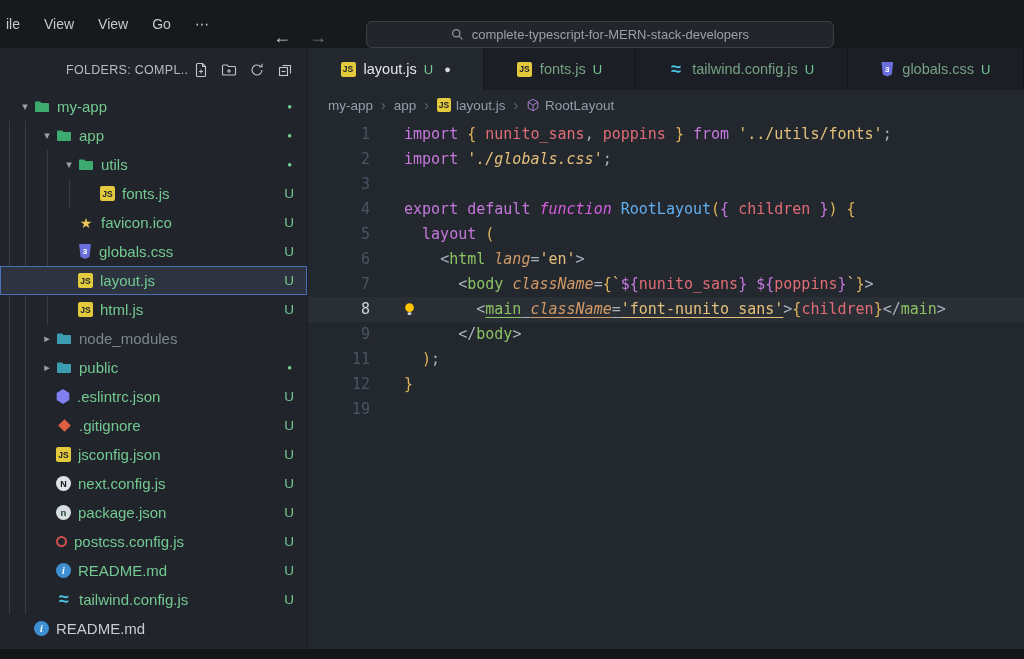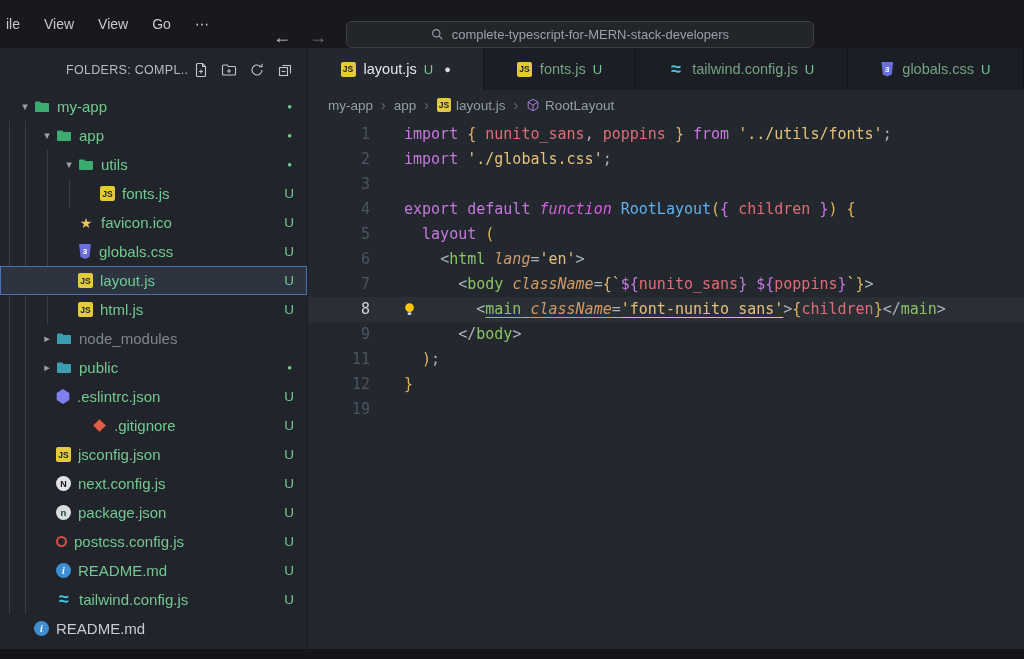--- a/index.html
+++ b/index.html
@@ -6,21 +6,21 @@
   body { background:#000; font-family:"Liberation Sans", sans-serif; }
   .window { width:1024px; height:659px; overflow:hidden; display:flex; flex-direction:column; background:#23272e; position:relative; }
 
   
   .topbar { height:48px; flex:none; background:#17191d; display:flex; align-items:flex-end; }
   .menus { display:flex; margin-left:-6px; }
   .menu { padding:0 12px; font-size:14px; color:#c6c9ce; line-height:48px; cursor:default; white-space:nowrap; }
   .nav-arrow { font-size:18px; color:#c9ccd1; margin:0 9px; }
   .nav-arrow.first { margin-left:52px; }
   .nav-arrow.dim { color:#6d7278; }
-  .searchbox { flex:0 0 468px; height:27px; margin-left:10px; border:1px solid #3c4047; background:#22252a; border-radius:6px; display:flex; align-items:center; justify-content:center; gap:8px; color:#9aa0a8; font-size:13px; overflow:hidden; white-space:nowrap; }
+  .searchbox { flex:0 0 468px; height:27px; margin-left:30px; border:1px solid #3c4047; background:#22252a; border-radius:6px; display:flex; align-items:center; justify-content:center; gap:8px; color:#9aa0a8; font-size:13px; overflow:hidden; white-space:nowrap; }
 
   
   .main { flex:1; display:flex; min-height:0; }
   .sidebar { width:308px; flex:none; background:#21252b; display:flex; flex-direction:column; border-right:1px solid #1a1d22; }
   .sidebar-header { height:44px; flex:none; display:flex; align-items:center; padding:0 10px 0 18px; }
   .sidebar-header .hdr-label { font-size:12.5px; color:#b6bcc6; letter-spacing:.3px; flex:1; white-space:nowrap; overflow:hidden;margin-left:48px; }
   .hdr-actions { display:flex; gap:4px; }
   .hdr-btn { width:24px; height:24px; display:flex; align-items:center; justify-content:center; border-radius:4px; }
   .hdr-btn svg { stroke:#c2c7cf; fill:none; stroke-width:1.1; }
 
@@ -212,21 +212,21 @@
             </svg>
             <span class="tree-label">public</span>
             <span class="badge-dot">●</span>
           </div>
           <div class="tree-row" style="padding-left: 38px;">
             <span class="chev"></span>
             <span class="fi fi-eslint"></span>
             <span class="tree-label">.eslintrc.json</span>
             <span class="badge-u">U</span>
           </div>
-          <div class="tree-row" style="padding-left: 52px; margin-left: 21px;">
+          <div class="tree-row" style="padding-left: 38px;">
             <span class="chev"></span>
             <span class="fi fi-git"></span>
             <span class="tree-label">.gitignore</span>
             <span class="badge-u">U</span>
           </div>
           <div class="tree-row" style="padding-left: 38px;">
             <span class="chev"></span>
             <span class="fi fi-js">JS</span>
             <span class="tree-label">jsconfig.json</span>
             <span class="badge-u">U</span>
@@ -311,21 +311,21 @@
           <span class="crumb-sep">›</span>
           <span class="crumb">
             <svg class="fi" viewBox="0 0 16 16" width="15" height="15">
               <path d="M8 1.5l5.5 3v7l-5.5 3-5.5-3v-7zM8 8.3v6.2M2.5 4.5L8 8.3l5.5-3.8" fill="none" stroke="#b180d7" stroke-width="1.1"></path>
             </svg>
             <span>RootLayout</span>
           </span>
         </div>
       <div class="code-area">
           <div class="code-line"><span class="ln">1</span><span style="color: rgb(198, 120, 221);">import</span><span style="color: rgb(171, 178, 191);"> </span><span style="color: rgb(223, 180, 92);">{</span><span style="color: rgb(171, 178, 191);"> </span><span style="color: rgb(224, 108, 117);">nunito_sans</span><span style="color: rgb(171, 178, 191);">,</span><span style="color: rgb(171, 178, 191);"> </span><span style="color: rgb(224, 108, 117);">poppins</span><span style="color: rgb(171, 178, 191);"> </span><span style="color: rgb(223, 180, 92);">}</span><span style="color: rgb(171, 178, 191);"> </span><span style="color: rgb(198, 120, 221);">from</span><span style="color: rgb(171, 178, 191);"> </span><span style="color: rgb(229, 192, 123);">'../utils/fonts'</span><span style="color: rgb(171, 178, 191);">;</span></div>
-          <div class="code-line"><span class="ln">2</span><span style="color: rgb(198, 120, 221);">import</span><span style="color: rgb(171, 178, 191);"> </span><span style="color: rgb(229, 192, 123);">'./globals.css'</span><span style="color: rgb(171, 178, 191);">;</span></div>
+          <div class="code-line"><span class="ln">2</span><span style="color: rgb(198, 120, 221);">import</span><span style="color: rgb(171, 178, 191);"> </span><span style="color: rgb(229, 192, 123); font-style: italic;">'./globals.css'</span><span style="color: rgb(171, 178, 191);">;</span></div>
           <div class="code-line"><span class="ln">3</span></div>
           <div class="code-line"><span class="ln">4</span><span style="color: rgb(198, 120, 221);">export</span><span style="color: rgb(171, 178, 191);"> </span><span style="color: rgb(198, 120, 221);">default</span><span style="color: rgb(171, 178, 191);"> </span><span class="ital" style="color: rgb(213, 95, 222);">function</span><span style="color: rgb(171, 178, 191);"> </span><span style="color: rgb(97, 175, 239);">RootLayout</span><span style="color: rgb(223, 180, 92);">(</span><span style="color: rgb(198, 120, 221);">{</span><span style="color: rgb(171, 178, 191);"> </span><span style="color: rgb(224, 108, 117);">children</span><span style="color: rgb(171, 178, 191);"> </span><span style="color: rgb(198, 120, 221);">}</span><span style="color: rgb(223, 180, 92);">)</span><span style="color: rgb(171, 178, 191);"> </span><span style="color: rgb(223, 180, 92);">{</span></div>
           <div class="code-line"><span class="ln">5</span><span style="color: rgb(171, 178, 191);">  </span><span style="color: rgb(198, 120, 221);">layout</span><span style="color: rgb(171, 178, 191);"> </span><span style="color: rgb(223, 180, 92);">(</span></div>
           <div class="code-line"><span class="ln">6</span><span style="color: rgb(171, 178, 191);">    </span><span style="color: rgb(171, 178, 191);">&lt;</span><span style="color: rgb(140, 194, 101);">html</span><span style="color: rgb(171, 178, 191);"> </span><span class="ital" style="color: rgb(209, 154, 102);">lang</span><span style="color: rgb(171, 178, 191);">=</span><span style="color: rgb(229, 192, 123);">'en'</span><span style="color: rgb(171, 178, 191);">&gt;</span></div>
           <div class="code-line"><span class="ln">7</span><span style="color: rgb(171, 178, 191);">      </span><span style="color: rgb(171, 178, 191);">&lt;</span><span style="color: rgb(140, 194, 101);">body</span><span style="color: rgb(171, 178, 191);"> </span><span class="ital" style="color: rgb(209, 154, 102);">className</span><span style="color: rgb(171, 178, 191);">=</span><span style="color: rgb(223, 180, 92);">{</span><span style="color: rgb(229, 192, 123);">`</span><span style="color: rgb(198, 120, 221);">${</span><span style="color: rgb(224, 108, 117);">nunito_sans</span><span style="color: rgb(198, 120, 221);">}</span><span style="color: rgb(229, 192, 123);"> </span><span style="color: rgb(198, 120, 221);">${</span><span style="color: rgb(224, 108, 117);">poppins</span><span style="color: rgb(198, 120, 221);">}</span><span style="color: rgb(229, 192, 123);">`</span><span style="color: rgb(223, 180, 92);">}</span><span style="color: rgb(171, 178, 191);">&gt;</span></div>
           <div class="code-line active"><span class="ln">8</span><svg class="bulb" width="15" height="15" viewBox="0 0 16 16">
               <circle cx="8" cy="6" r="4.6" fill="#ffc600"></circle>
               <rect x="6" y="10.8" width="4" height="3" rx="1" fill="#c9cdd3"></rect>
             </svg><span style="color: rgb(171, 178, 191);">        </span><span style="color: rgb(171, 178, 191);">&lt;</span><span class="und" style="color: rgb(140, 194, 101);">main</span><span class="und" style="color: rgb(171, 178, 191);"> </span><span class="ital und" style="color: rgb(209, 154, 102);">className</span><span class="und" style="color: rgb(171, 178, 191);">=</span><span class="und" style="color: rgb(229, 192, 123);">'font-nunito_sans'</span><span style="color: rgb(171, 178, 191);">&gt;</span><span style="color: rgb(223, 180, 92);">{</span><span style="color: rgb(224, 108, 117);">children</span><span style="color: rgb(223, 180, 92);">}</span><span style="color: rgb(171, 178, 191);">&lt;/</span><span style="color: rgb(140, 194, 101);">main</span><span style="color: rgb(171, 178, 191);">&gt;</span></div>
           <div class="code-line"><span class="ln">9</span><span style="color: rgb(171, 178, 191);">      </span><span style="color: rgb(171, 178, 191);">&lt;/</span><span style="color: rgb(140, 194, 101);">body</span><span style="color: rgb(171, 178, 191);">&gt;</span></div>

